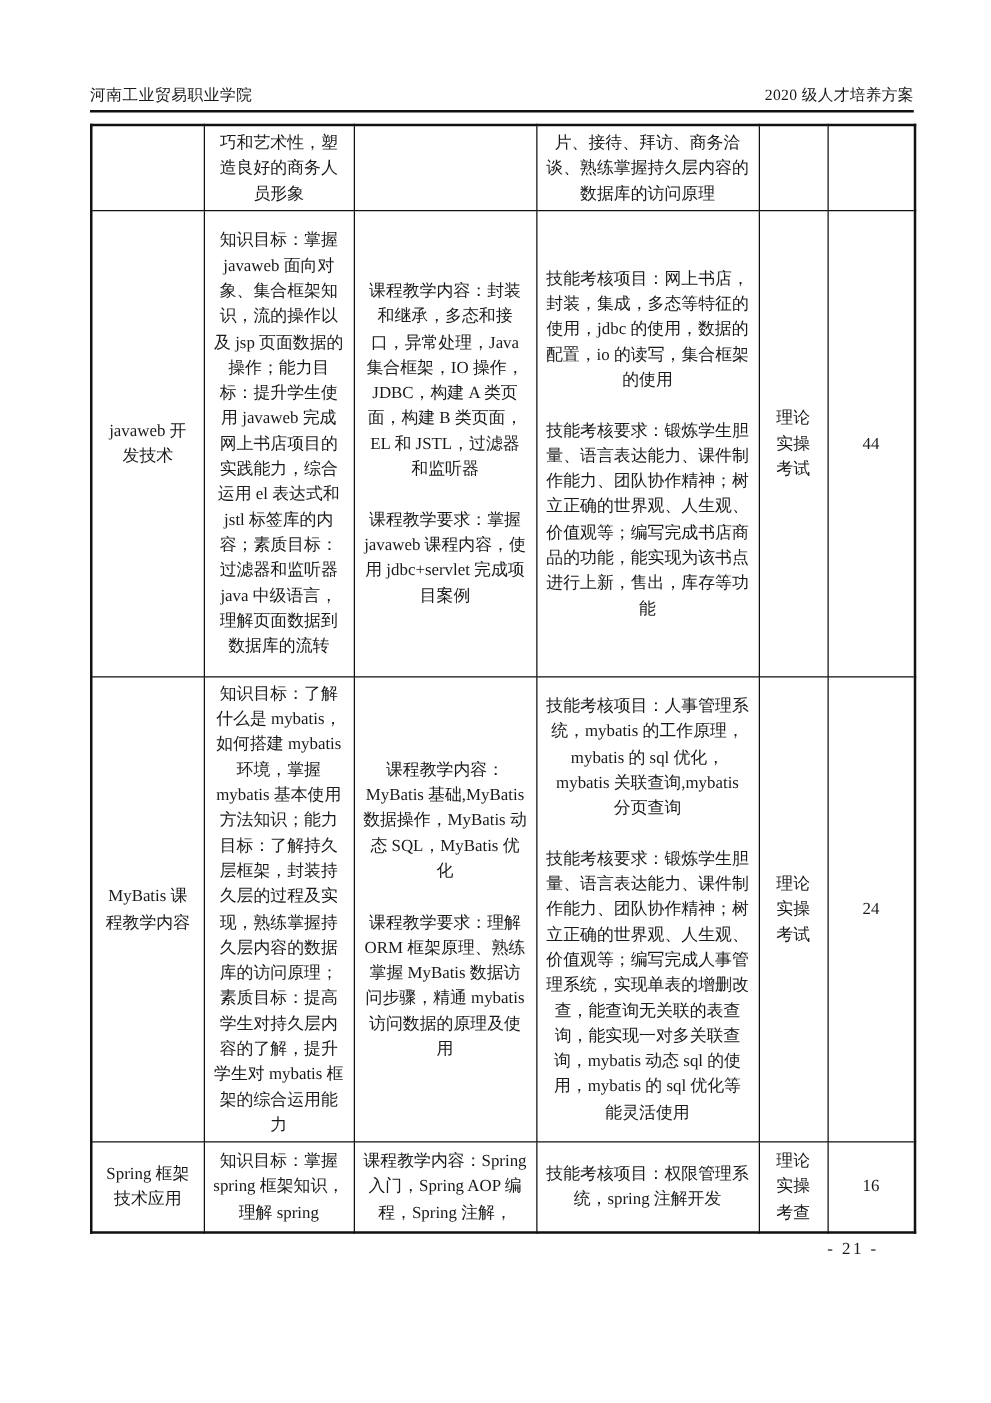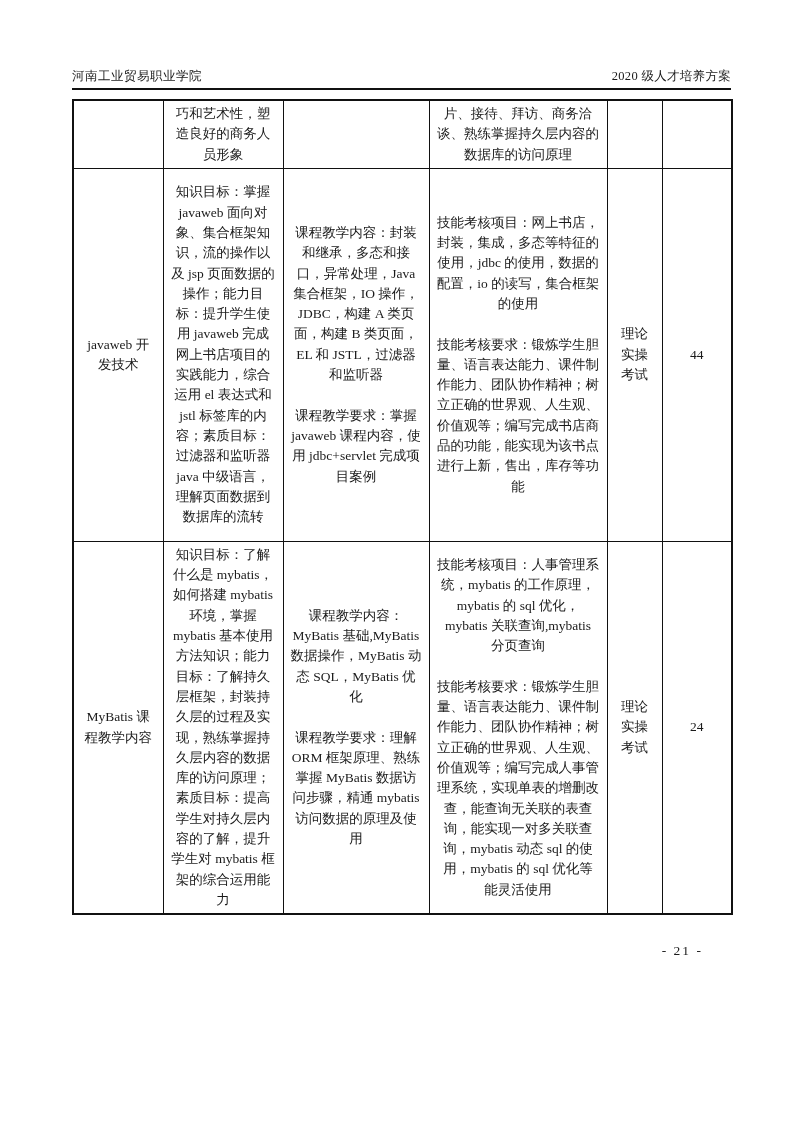--- a/index.html
+++ b/index.html
@@ -57,21 +57,21 @@
     font-size: 13.5px;
     padding: 2px 4px;
   }
   td.center { text-align: center; }
   td.va-top { vertical-align: top; }
   .doc-footer {
     width: 659px;
     text-align: right;
     padding-right: 28px;
     box-sizing: border-box;
-    margin-top: 28px;
+    margin-top: 4px;
     font-size: 13.5px;
     letter-spacing: 2px;
   }
 </style>
 </head>
 <body>
 
 <div class="page">
 
   <div class="doc-header">
@@ -114,18 +114,26 @@
       <td class="va-top">知识目标：了解什么是 mybatis，如何搭建 mybatis 环境，掌握 mybatis 基本使用方法知识；能力目标：了解持久层框架，封装持久层的过程及实现，熟练掌握持久层内容的数据库的访问原理；素质目标：提高学生对持久层内容的了解，提升学生对 mybatis 框架的综合运用能力</td>
       <td>课程教学内容：MyBatis 基础,MyBatis 数据操作，MyBatis 动态 SQL，MyBatis 优化
 
 课程教学要求：理解 ORM 框架原理、熟练掌握 MyBatis 数据访问步骤，精通 mybatis 访问数据的原理及使用</td>
       <td>技能考核项目：人事管理系统，mybatis 的工作原理，mybatis 的 sql 优化，mybatis 关联查询,mybatis 分页查询
 
 技能考核要求：锻炼学生胆量、语言表达能力、课件制作能力、团队协作精神；树立正确的世界观、人生观、价值观等；编写完成人事管理系统，实现单表的增删改查，能查询无关联的表查询，能实现一对多关联查询，mybatis 动态 sql 的使用，mybatis 的 sql 优化等能灵活使用</td>
       <td class="center">理论实操考试</td>
       <td class="center">24</td>
     </tr>
+    <tr style="height:72px">
+      <td>Spring 框架技术应用</td>
+      <td class="va-top">知识目标：掌握 spring 框架知识，理解 spring</td>
+      <td class="va-top">课程教学内容：Spring 入门，Spring AOP 编程，Spring 注解，</td>
+      <td class="va-top">技能考核项目：权限管理系统，spring 注解开发</td>
+      <td class="center">理论实操考查</td>
+      <td class="center">16</td>
+    </tr>
   </tbody>
     </table>
 
   <div class="doc-footer">- 21 -</div>
 
 </div>
 
 </body></html>

